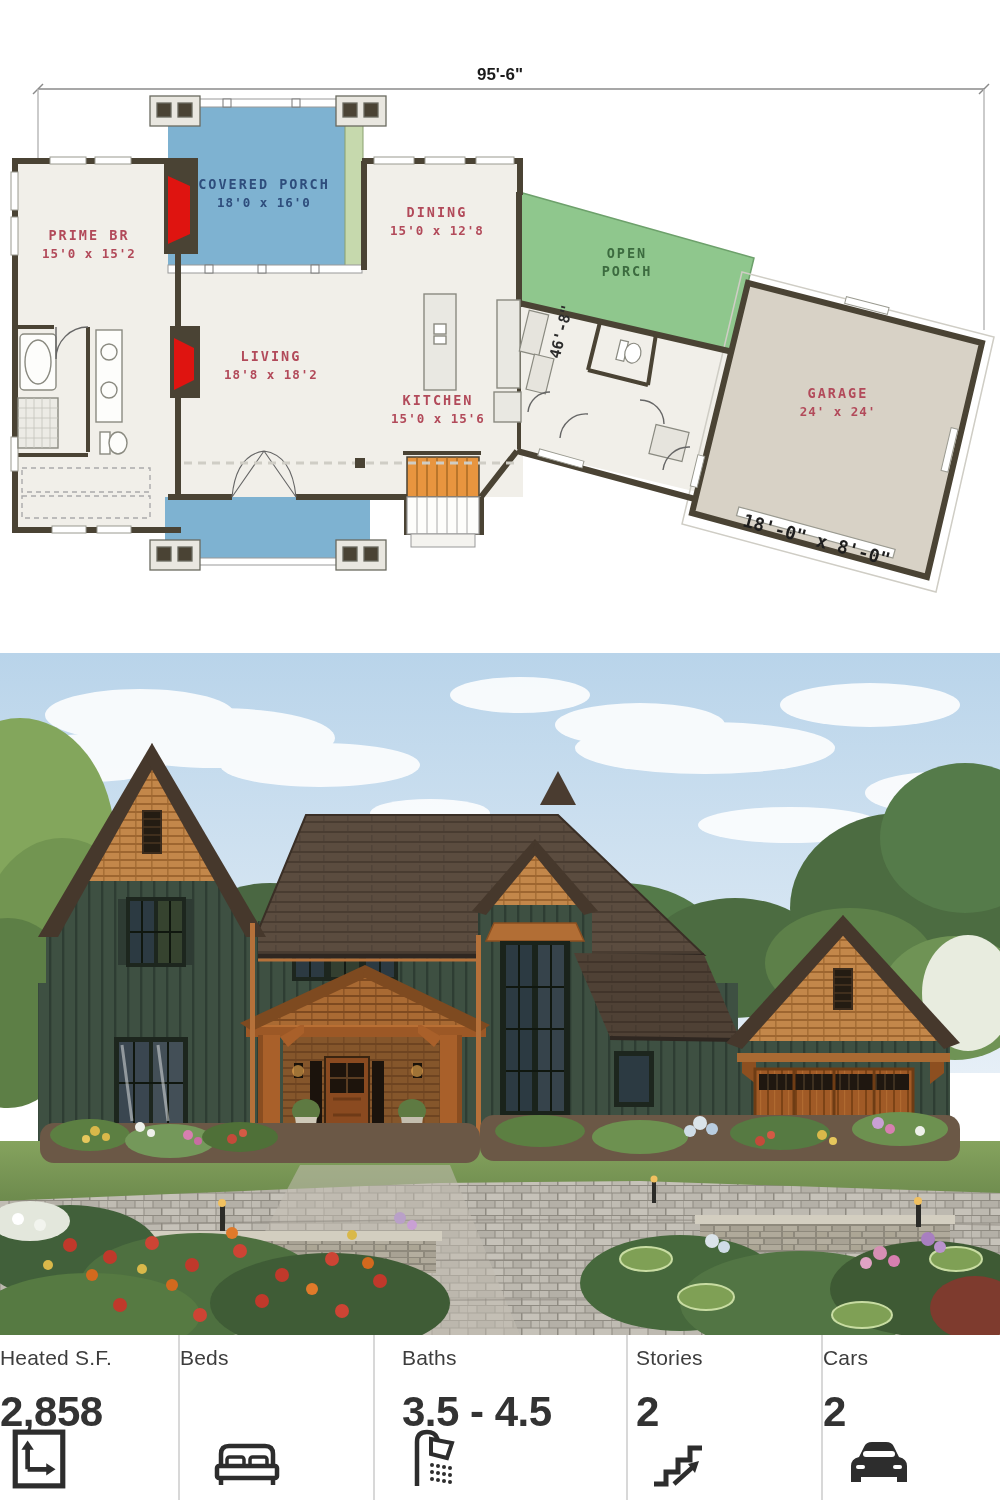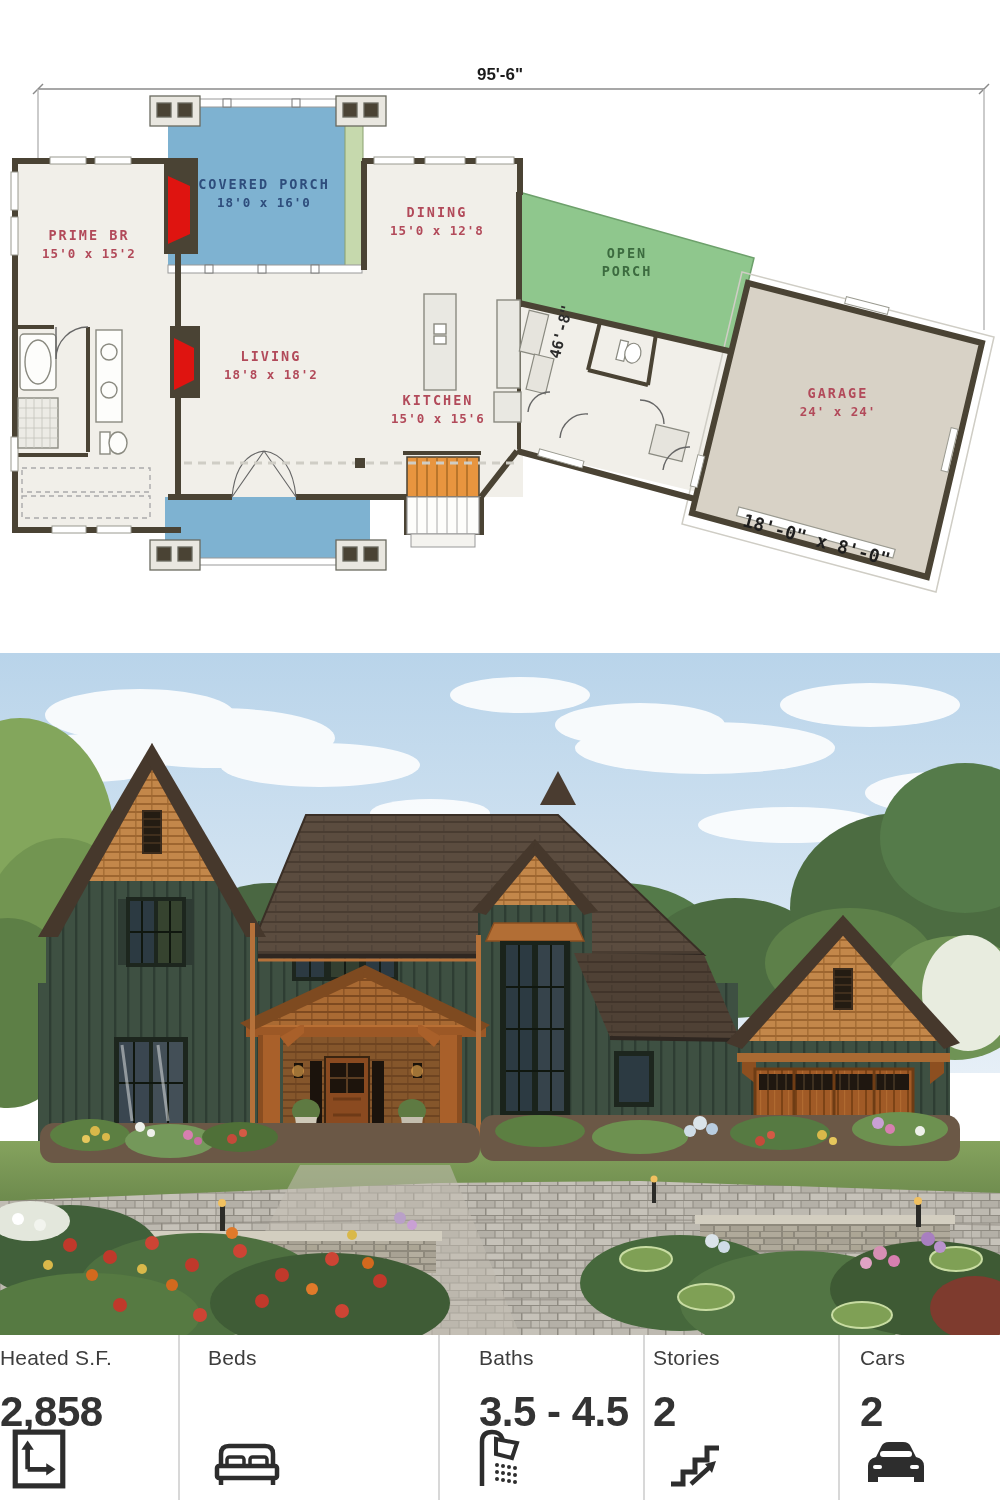--- a/index.html
+++ b/index.html
@@ -480,31 +480,31 @@
   <div class="stat-col" style="width:178px;padding-left:0;">
     <div class="stat-label">Heated S.F.</div>
     <div class="stat-value">2,858</div>
     <svg class="stat-icon" style="left:10px;" width="58" height="62" viewBox="0 0 56 60">
       <rect x="5" y="4" width="46" height="52" fill="none" stroke="#2d2d2d" stroke-width="5"></rect>
       <path d="M17,40 V20 M17,40 H36" fill="none" stroke="#2d2d2d" stroke-width="4.5"></path>
       <polygon points="17,12 11,21 23,21" fill="#2d2d2d"></polygon>
         <polygon points="44,40 35,34 35,46" fill="#2d2d2d"></polygon>
     </svg>
   </div>
-  <div class="stat-col" style="width:260px;padding-left:28px;">
+  <div class="stat-col" style="width:195px;">
     <div class="stat-label">Beds</div>
     <svg class="stat-icon" style="left:30px;" width="74" height="60" viewBox="0 0 72 60">
       <path d="M10,36 V24 Q10,16 18,16 H54 Q62,16 62,24 V36" fill="none" stroke="#2d2d2d" stroke-width="4.5"></path>
       <rect x="6" y="36" width="60" height="12" rx="2" fill="none" stroke="#2d2d2d" stroke-width="4.5"></rect>
       <path d="M10,48 V55 M62,48 V55" stroke="#2d2d2d" stroke-width="4.5"></path>
       <rect x="16" y="27" width="17" height="9" rx="2.5" fill="none" stroke="#2d2d2d" stroke-width="3.5"></rect>
       <rect x="39" y="27" width="17" height="9" rx="2.5" fill="none" stroke="#2d2d2d" stroke-width="3.5"></rect>
     </svg>
   </div>
-  <div class="stat-col" style="width:205px;padding-left:39px;">
+  <div class="stat-col" style="width:253px;padding-left:27px;">
     <div class="stat-label">Baths</div>
     <div class="stat-value">3.5 - 4.5</div>
     <svg class="stat-icon" style="left:30px;" width="60" height="66" viewBox="0 0 60 66">
       <path d="M12,62 V18 Q12,8 22,8 Q30,8 32,14 L33,17" fill="none" stroke="#2d2d2d" stroke-width="4.5"></path>
       <path d="M26,15 L47,19 L42,34 L26,30 Z" fill="none" stroke="#2d2d2d" stroke-width="4"></path>
       <g fill="#2d2d2d">
         <circle cx="27" cy="41" r="2"></circle>
           <circle cx="33" cy="42" r="2"></circle>
           <circle cx="39" cy="43" r="2"></circle>
           <circle cx="45" cy="44" r="2"></circle>
@@ -521,21 +521,21 @@
   </div>
   <div class="stat-col" style="width:195px;padding-left:8px;">
     <div class="stat-label">Stories</div>
     <div class="stat-value">2</div>
     <svg class="stat-icon" style="left:18px;" width="68" height="60" viewBox="0 0 68 60">
       <path d="M8,54 H20 V42 H32 V30 H44 V18 H56" fill="none" stroke="#2d2d2d" stroke-width="5"></path>
       <line x1="28" y1="54" x2="48" y2="36" stroke="#2d2d2d" stroke-width="4.5"></line>
       <polygon points="53,31 42,34 49,43" fill="#2d2d2d"></polygon>
     </svg>
   </div>
-  <div class="stat-col" style="width:123px;padding-left:20px;">
+  <div class="stat-col" style="width:123px;">
     <div class="stat-label">Cars</div>
     <div class="stat-value">2</div>
     <svg class="stat-icon" style="left:22px;" width="68" height="52" viewBox="0 0 68 52">
       <path d="M6,44 V28 Q6,21 14,19 L19,9 Q21,4 27,4 H41 Q47,4 49,9 L54,19 Q62,21 62,28 V44 H52 V39 H16 V44 Z" fill="#2d2d2d"></path>
       <rect x="18" y="13" width="32" height="6" rx="3" fill="#fff"></rect>
       <rect x="11" y="27" width="9" height="4" rx="2" fill="#fff"></rect>
         <rect x="48" y="27" width="9" height="4" rx="2" fill="#fff"></rect>
     </svg>
   </div>
 </div>

